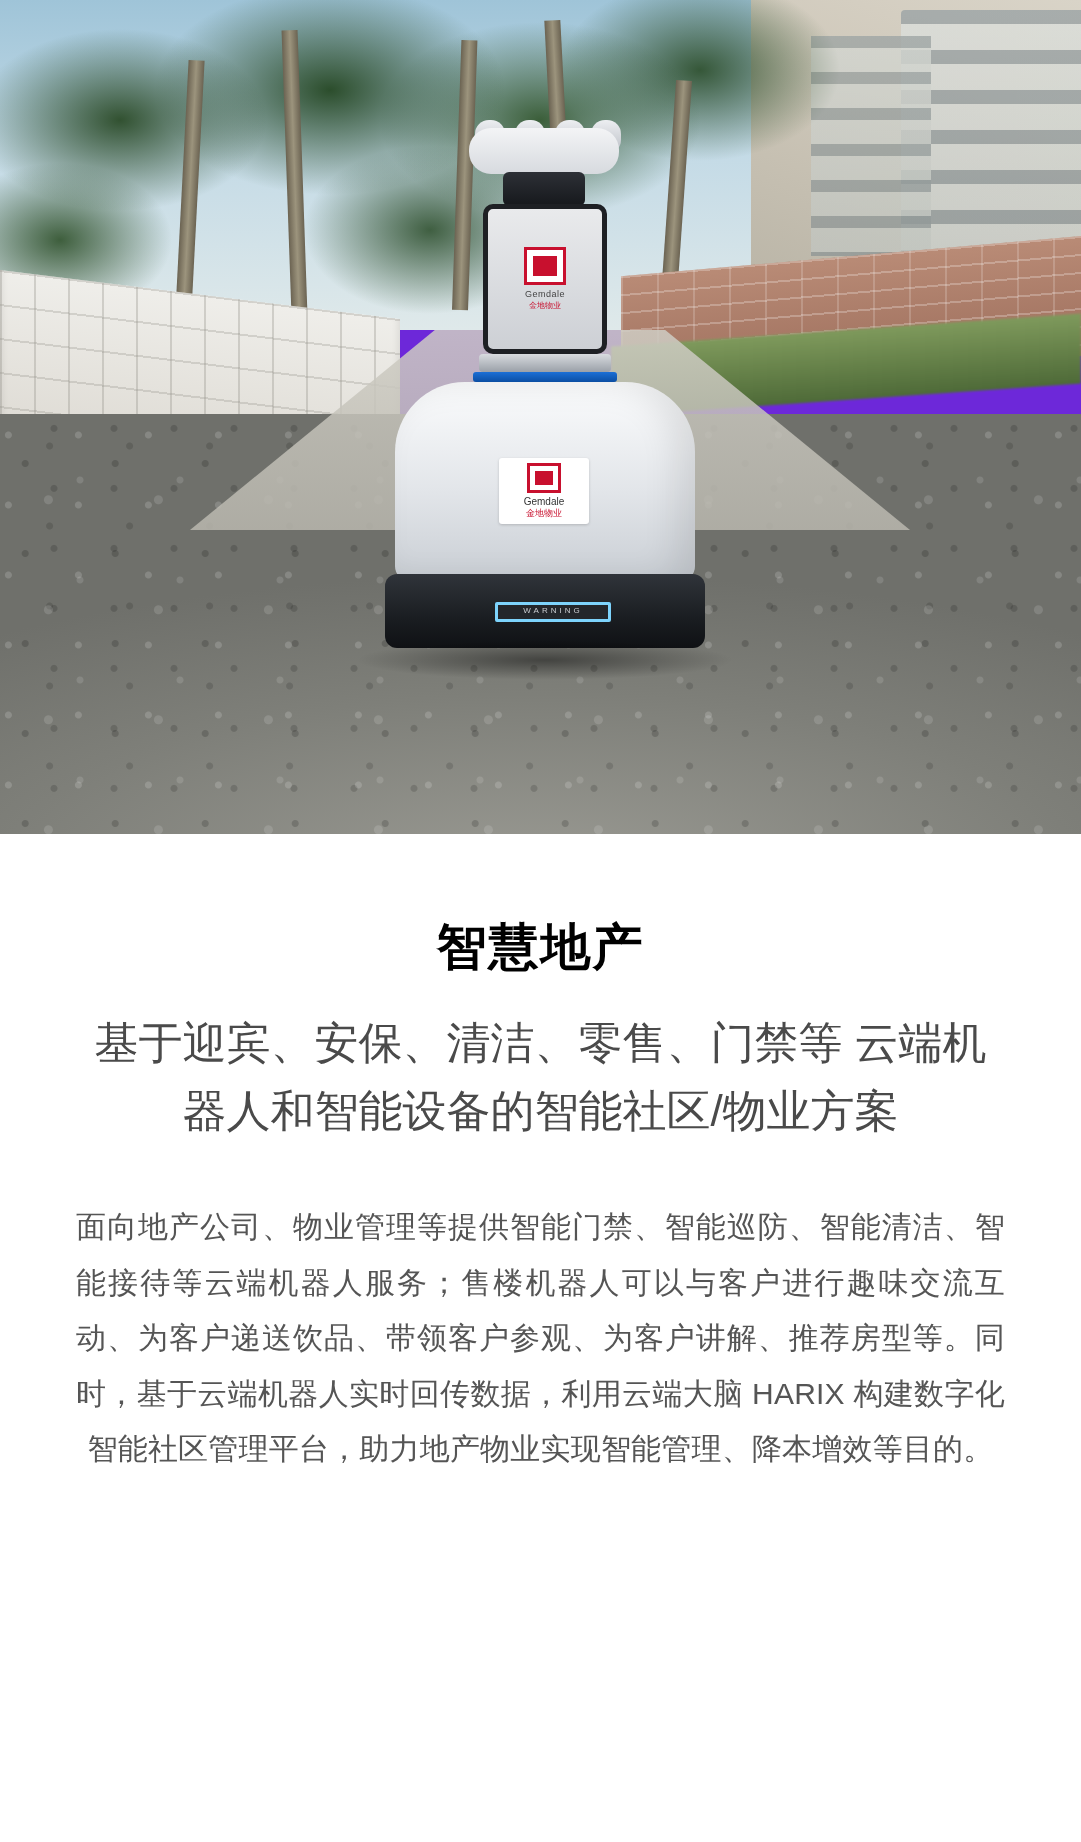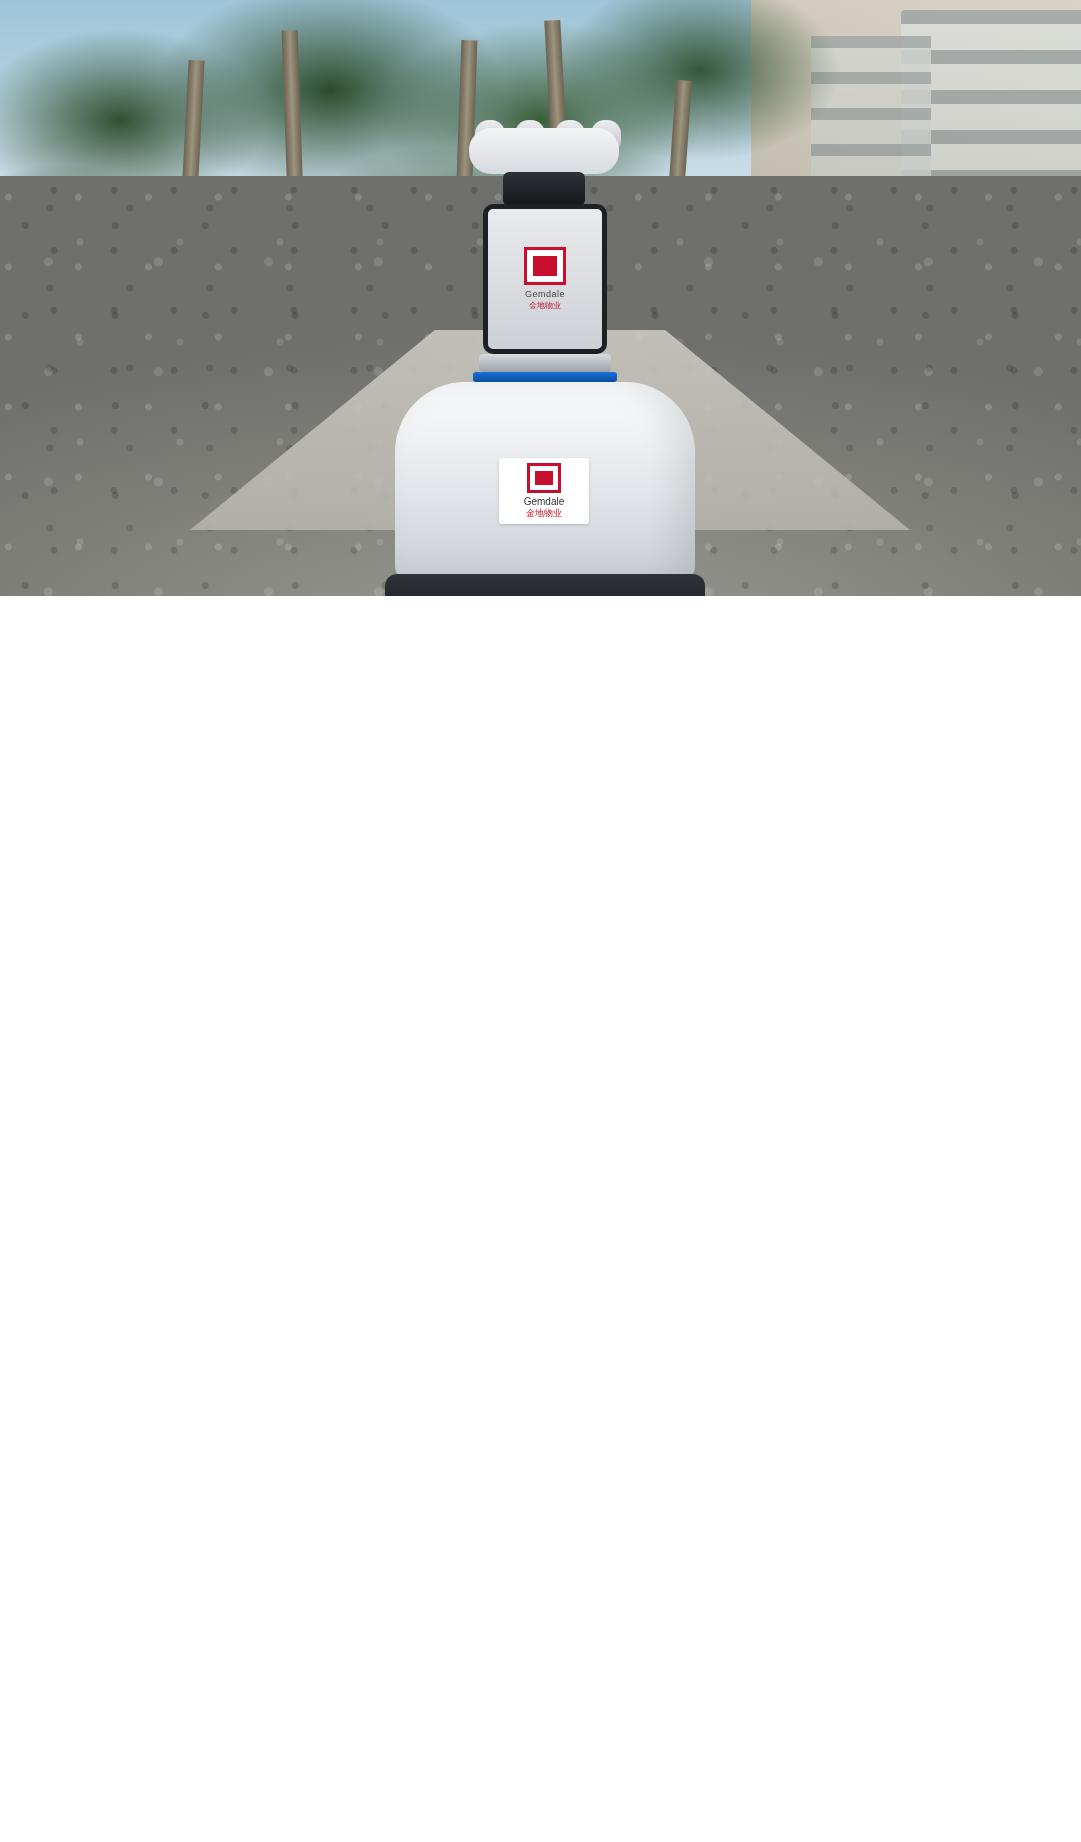--- a/index.html
+++ b/index.html
@@ -18,23 +18,23 @@
     width: 1081px;
     height: 1842px;
     position: relative;
     background: #ffffff;
   }
 
   
   .hero {
     position: relative;
     width: 1081px;
-    height: 596px;
+    height: 834px;
     overflow: hidden;
-    background: #14b8a6;
+    background: #6d28d9;
   }
   
   .sky {
     position: absolute;
     left: 0; top: 0;
     width: 1081px; height: 330px;
     background: linear-gradient(180deg, #9fc4d8 0%, #c3dae6 45%, #dfe9ea 100%);
   }
   
   .building {
@@ -313,14 +313,19 @@
         <div class="bx"></div>
         <div class="bt">Gemdale</div>
         <div class="bc">金地物业</div>
       </div>
       <div class="r-base"></div>
       <div class="r-warn">WARNING</div>
       <div class="r-shadow"></div>
     </div>
   </div>
 
+  <div class="content">
+    <h1 class="title">智慧地产</h1>
+    <h2 class="subtitle">基于迎宾、安保、清洁、零售、门禁等 云端机器人和智能设备的智能社区/物业方案</h2>
+    <p class="body-text">面向地产公司、物业管理等提供智能门禁、智能巡防、智能清洁、智能接待等云端机器人服务；售楼机器人可以与客户进行趣味交流互动、为客户递送饮品、带领客户参观、为客户讲解、推荐房型等。同时，基于云端机器人实时回传数据，利用云端大脑 HARIX 构建数字化智能社区管理平台，助力地产物业实现智能管理、降本增效等目的。</p>
+  </div>
 
 </div>
 
 </body></html>

